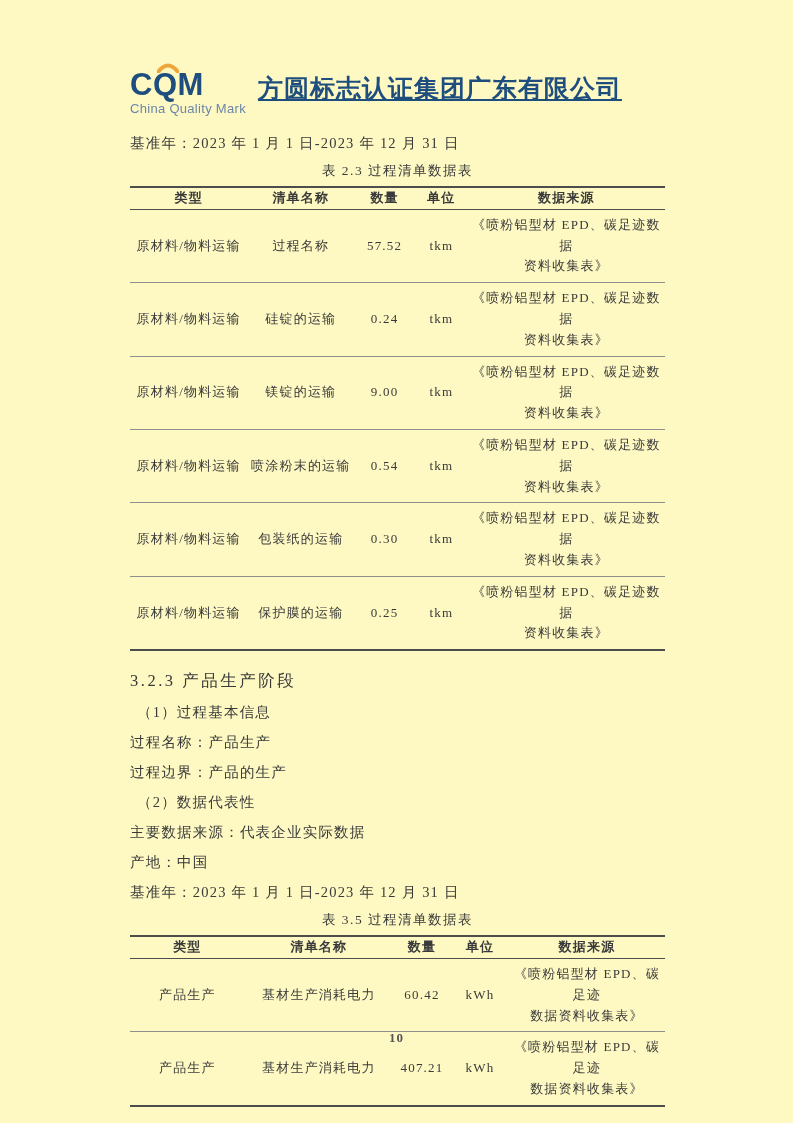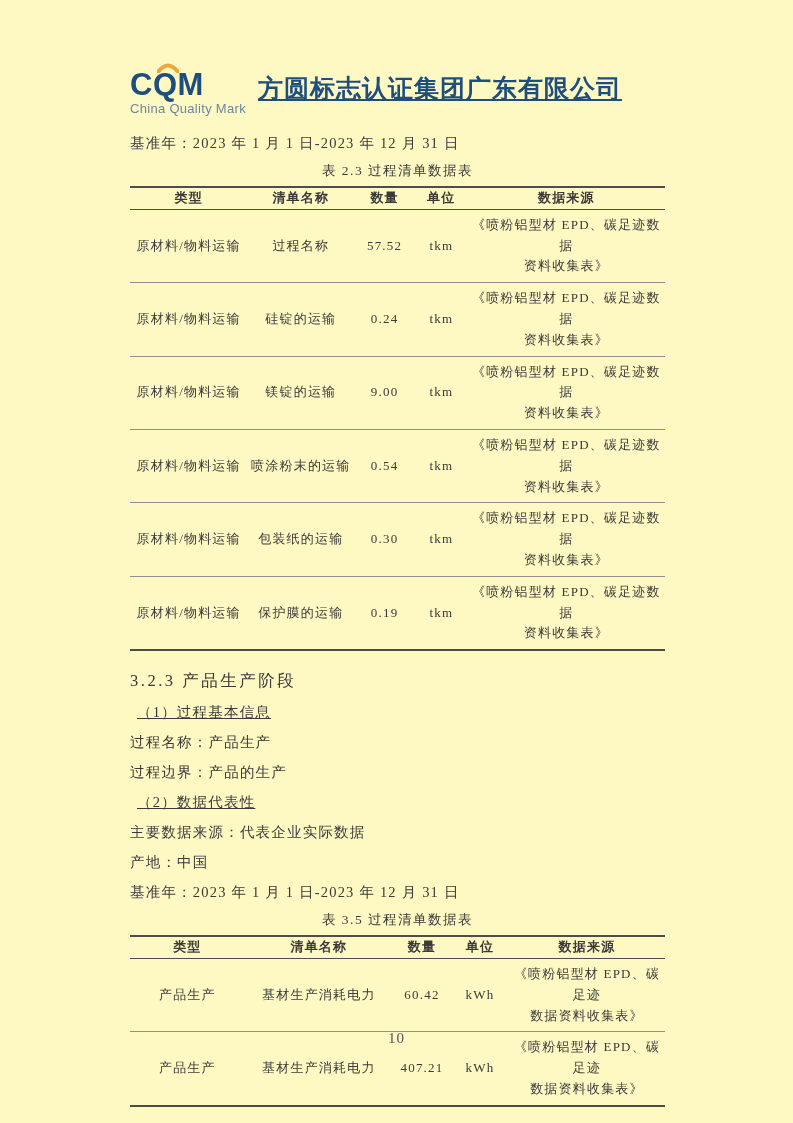--- a/index.html
+++ b/index.html
@@ -43,21 +43,21 @@
   }
   .baseline-line { margin-top:12px; }
   .table-caption {
     margin:0; text-align:center; font-size:13.5px;
     letter-spacing:1.5px; line-height:26px;
   }
   .section-heading {
     margin:14px 0 0 0; font-size:16.5px; font-weight:normal;
     letter-spacing:2.5px; line-height:32px;
   }
-  .indented { padding-left:7px;text-decoration:underline; }
+  .indented { padding-left:7px; }
 
   
   table {
     width:100%; border-collapse:collapse; table-layout:fixed;
     font-size:13px; margin-top:2px;
   }
   th, td {
     text-align:center; vertical-align:middle;
     padding:5px 2px; letter-spacing:1.2px; line-height:1.6;
     overflow:hidden;
@@ -66,21 +66,21 @@
   thead tr { border-top:2px solid #4d4d4d; border-bottom:1.5px solid #4d4d4d; }
   tbody tr { border-bottom:1px solid #8f8f8f; }
   tbody tr:last-child { border-bottom:2px solid #4d4d4d; }
   .cell-wrap { white-space:pre-line; }
   .t34 .c1{width:22%} .t34 .c2{width:20%} .t34 .c3{width:11%} .t34 .c4{width:9.5%} .t34 .c5{width:37.5%}
   .t35 .c1{width:21.5%} .t35 .c2{width:28%} .t35 .c3{width:10.5%} .t35 .c4{width:10.5%} .t35 .c5{width:29.5%}
 
   
   .page-footer {
     position:absolute; left:0; top:1030px; width:793px;
-    text-align:center; font-size:15px; color:#555; letter-spacing:1px;
+    text-align:center; font-size:13px; color:#555; letter-spacing:1px;font-weight:bold;
   }
 </style>
 </head>
 <body>
 
 <div class="page">
   <div class="content">
 
     <div class="logo-row">
       <div class="logo-mark">
@@ -144,21 +144,21 @@
           <td class="c1">原材料/物料运输</td>
           <td class="c2">包装纸的运输</td>
           <td class="c3">0.30</td>
           <td class="c4">tkm</td>
           <td class="c5 cell-wrap">《喷粉铝型材 EPD、碳足迹数据
 资料收集表》</td>
         </tr>
         <tr>
           <td class="c1">原材料/物料运输</td>
           <td class="c2">保护膜的运输</td>
-          <td class="c3">0.19</td>
+          <td class="c3">0.25</td>
           <td class="c4">tkm</td>
           <td class="c5 cell-wrap">《喷粉铝型材 EPD、碳足迹数据
 资料收集表》</td>
         </tr>
       </tbody>
     </table>
 
     <h2 class="section-heading">3.2.3 产品生产阶段</h2>
     <p class="body-line indented">（1）过程基本信息</p>
     <p class="body-line">过程名称：产品生产</p>

